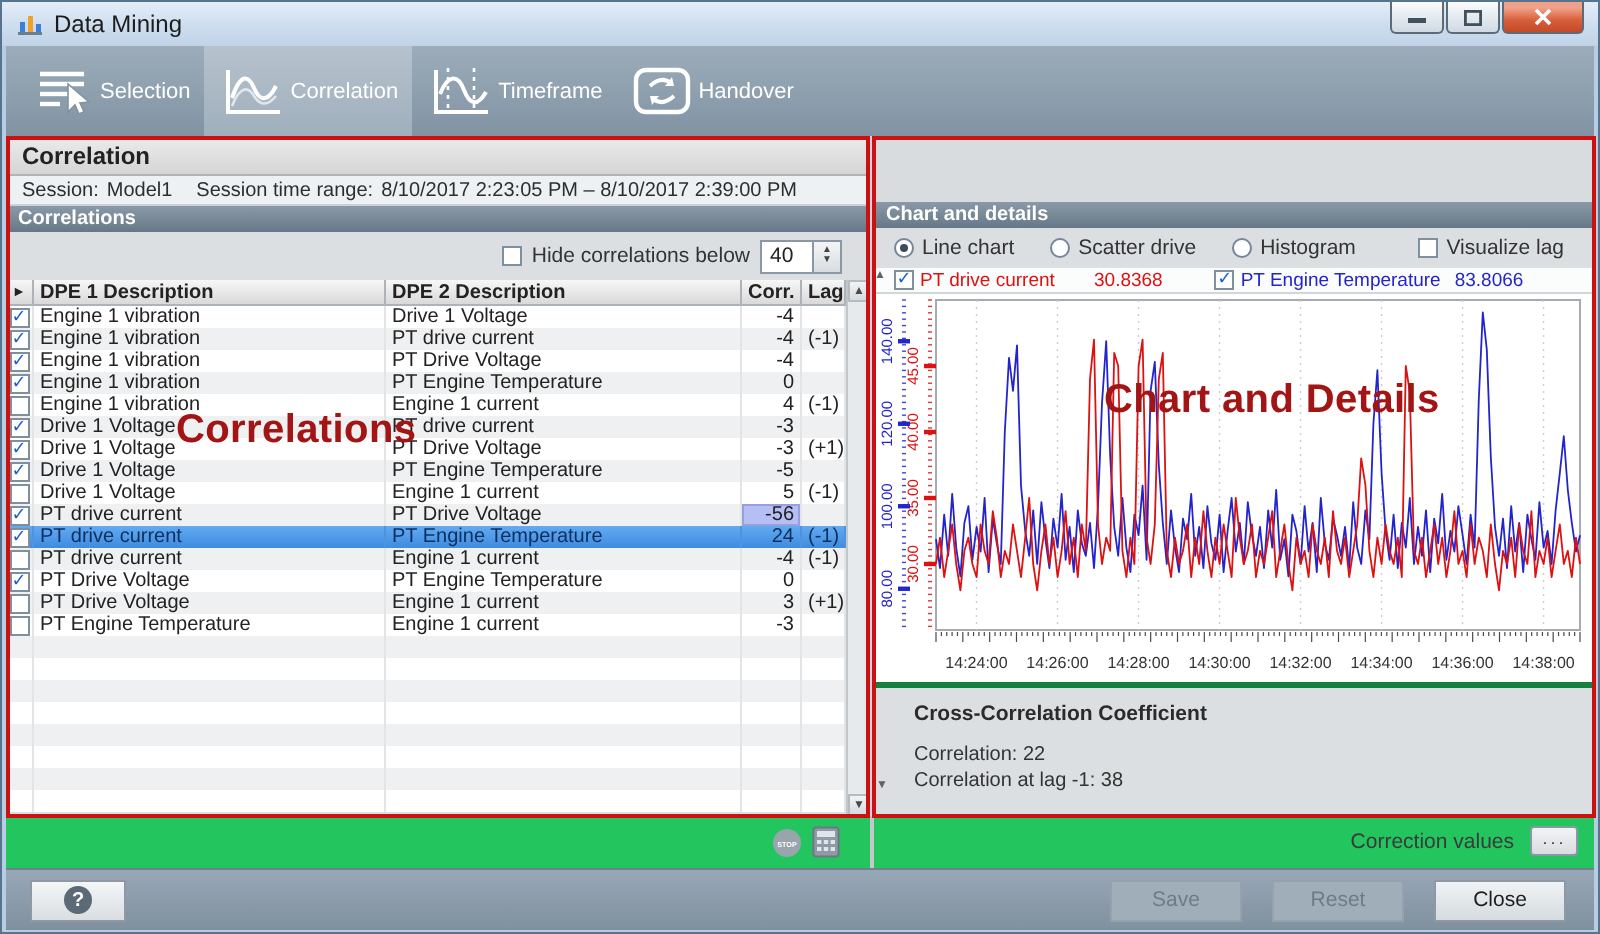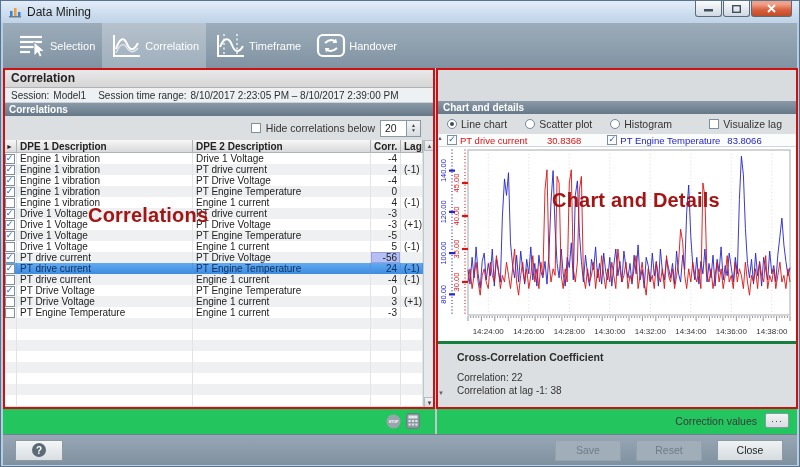--- a/index.html
+++ b/index.html
@@ -205,21 +205,21 @@
       <b style="margin-left:8px">Session time range:</b>
       <span>8/10/2017 2:23:05 PM – 8/10/2017 2:39:00 PM</span>
     </div>
     <div class="grp-hdr">
       <span>Correlations</span>
     </div>
     <div class="ctrl-row">
       <span class="cb" id="filterCb"></span>
       <span>Hide correlations below</span>
       <span class="spin">
-        <span class="spin-val">20</span>
+        <span class="spin-val">40</span>
         <span class="spin-btns">
           <span>▲</span>
           <span>▼</span>
         </span>
       </span>
     </div>
     <div class="tablewrap">
       <div class="thead">
         <div class="c c-mark" style="font-size:7px">
             <span>►</span>
@@ -438,21 +438,21 @@
     <div class="grp-hdr">
       <span>Chart and details</span>
     </div>
     <div class="radio-row">
       <span class="radio-item">
         <span class="radio on" id="rb0"></span>
         <span>Line chart</span>
       </span>
       <span class="radio-item">
         <span class="radio" id="rb1"></span>
-        <span>Scatter plot</span>
+        <span>Scatter drive</span>
       </span>
       <span class="radio-item">
         <span class="radio" id="rb2"></span>
         <span>Histogram</span>
       </span>
       <span class="vlag">
         <span class="cb" id="vlagCb"></span>
         <span>Visualize lag</span>
       </span>
     </div>

